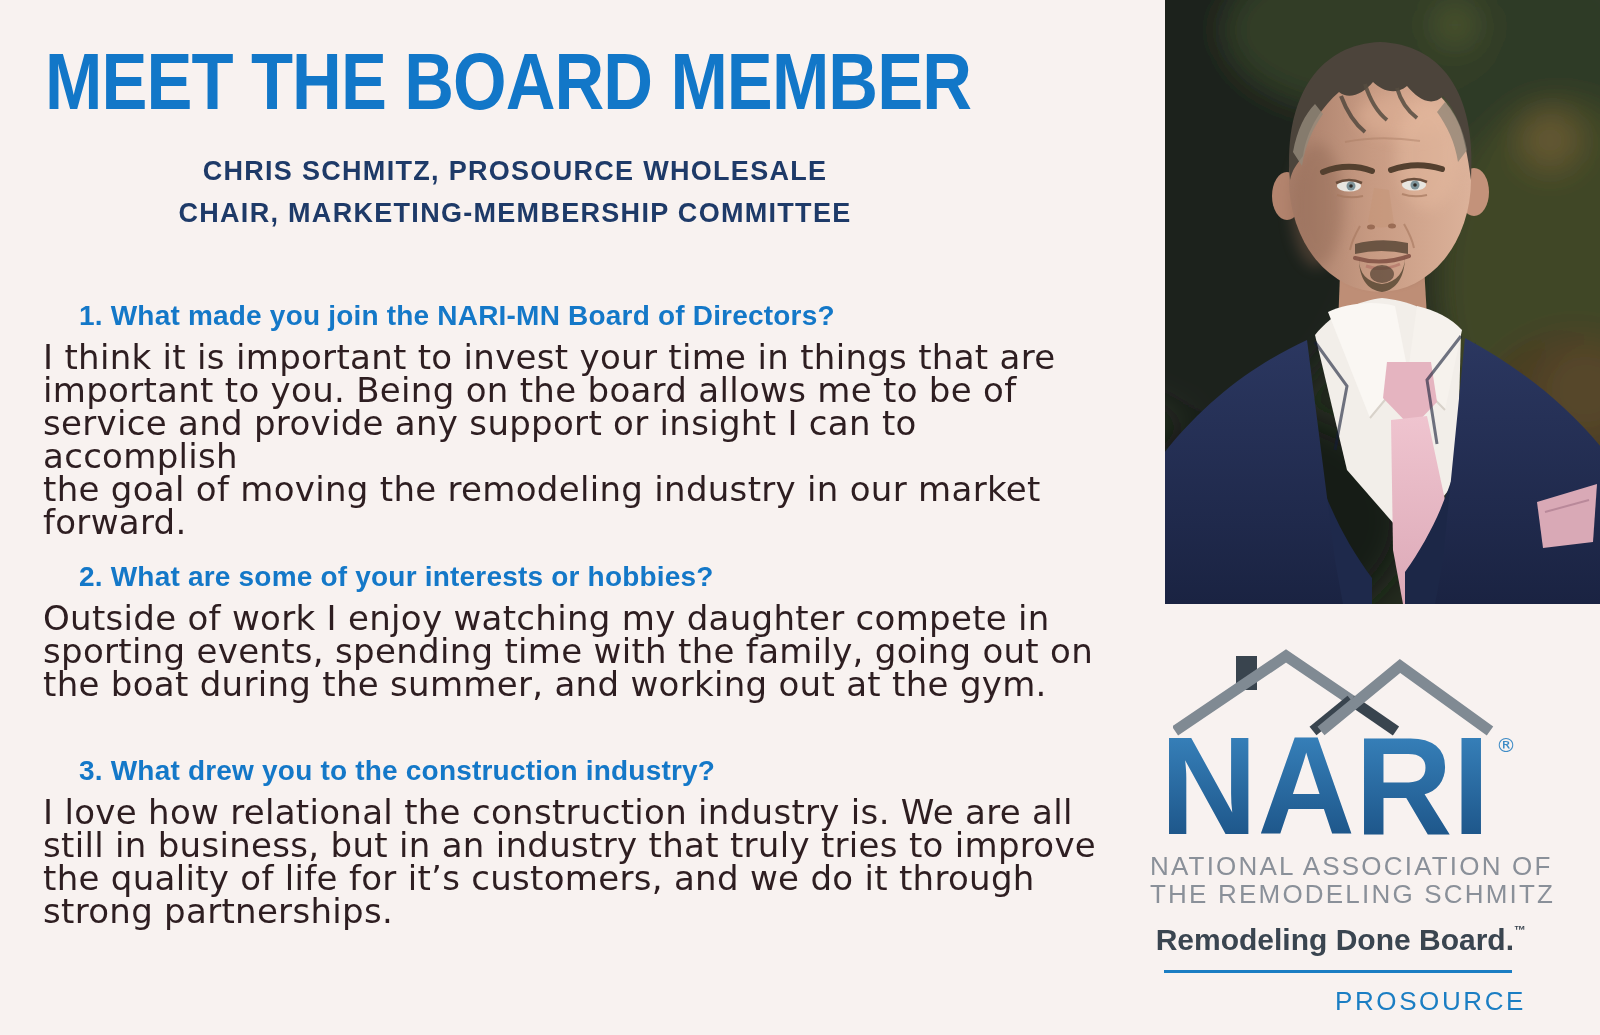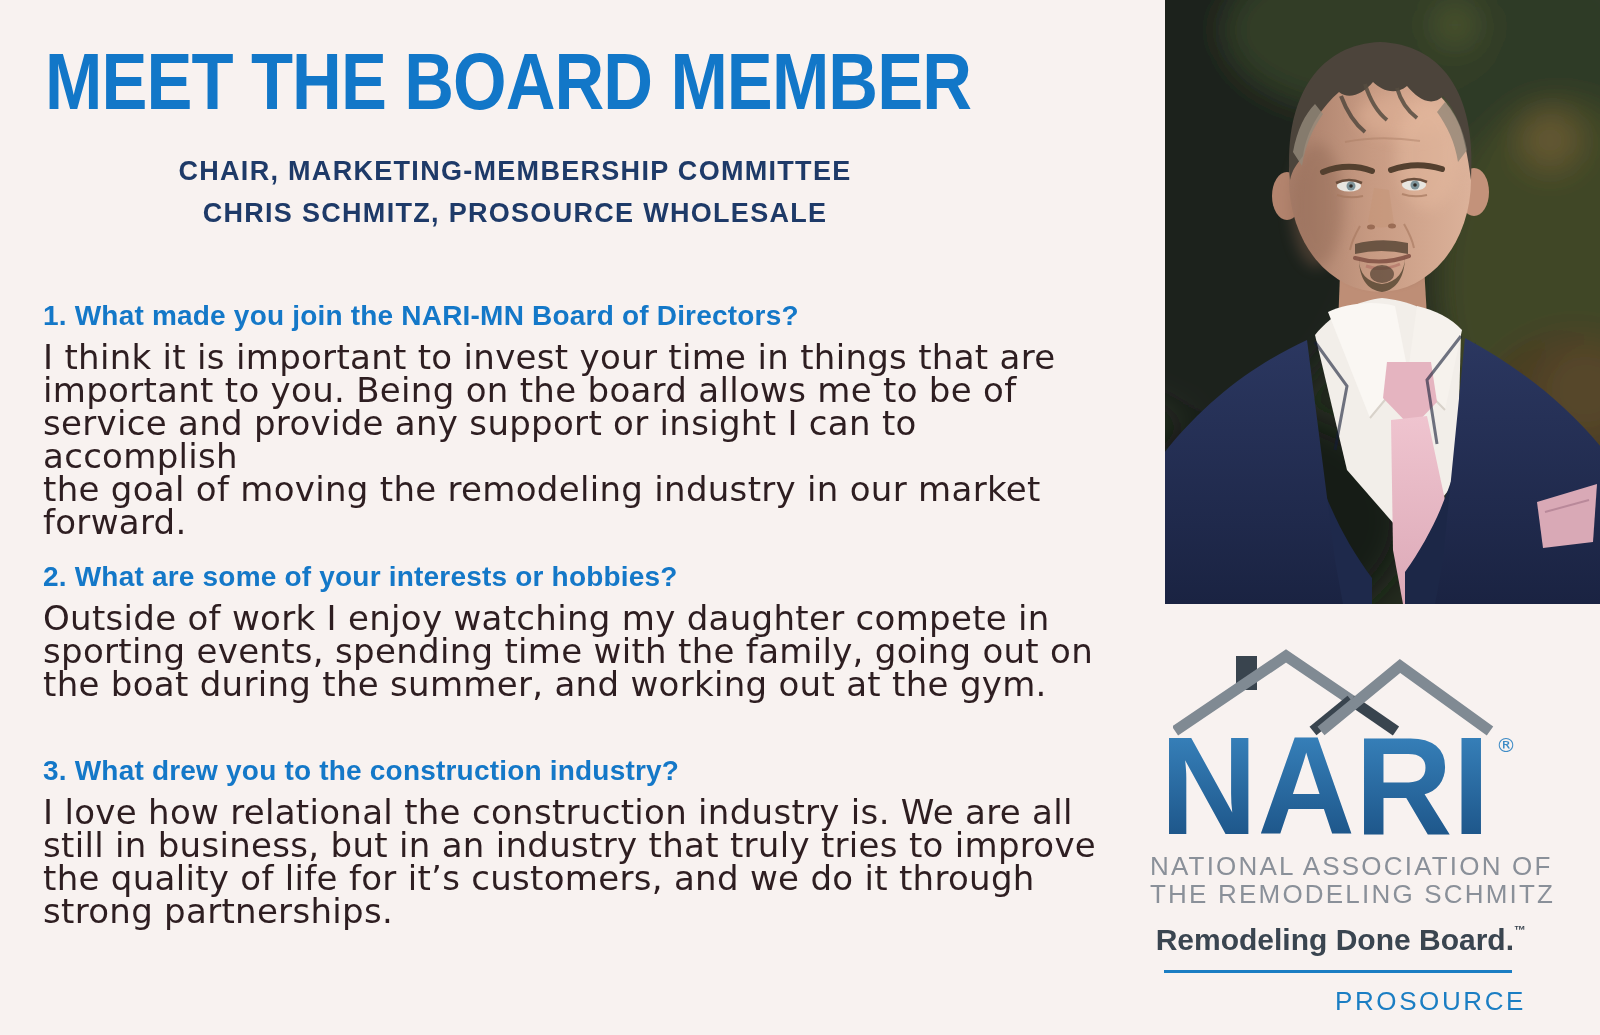--- a/index.html
+++ b/index.html
@@ -35,20 +35,21 @@
     line-height: 42px;
   }
   .qa { position: absolute; left: 43px; width: 1060px; }
   .qa .q {
     color: #1478C8;
     font-weight: bold;
     font-size: 28px;
     letter-spacing: 0.2px;
     margin-bottom: 9px;
     line-height: 1.15;
+    margin-left: 36px;
   }
   .qa .a {
     font-family: "DejaVu Sans", sans-serif;
     color: #2E1E21;
     font-size: 34px;
     letter-spacing: 0.3px;
     line-height: 33px;
     white-space: pre-line;
   }
   #qa1 { top: 300px; }
@@ -103,22 +104,22 @@
     letter-spacing: 2.6px;
     font-weight: 400;
   }
 </style>
 </head>
 <body>
 
 <h1 class="title">MEET THE BOARD MEMBER</h1>
 
 <div class="subtitle">
+  <div>CHRIS SCHMITZ, PROSOURCE WHOLESALE</div>
   <div>CHAIR, MARKETING-MEMBERSHIP COMMITTEE</div>
-  <div>CHRIS SCHMITZ, PROSOURCE WHOLESALE</div>
 </div>
 
 <section class="qa" id="qa1">
   <div class="q">1. What made you join the NARI-MN Board of Directors?</div>
   <div class="a">I think it is important to invest your time in things that are
 important to you. Being on the board allows me to be of
 service and provide any support or insight I can to accomplish
 the goal of moving the remodeling industry in our market
 forward.</div>
 </section>

